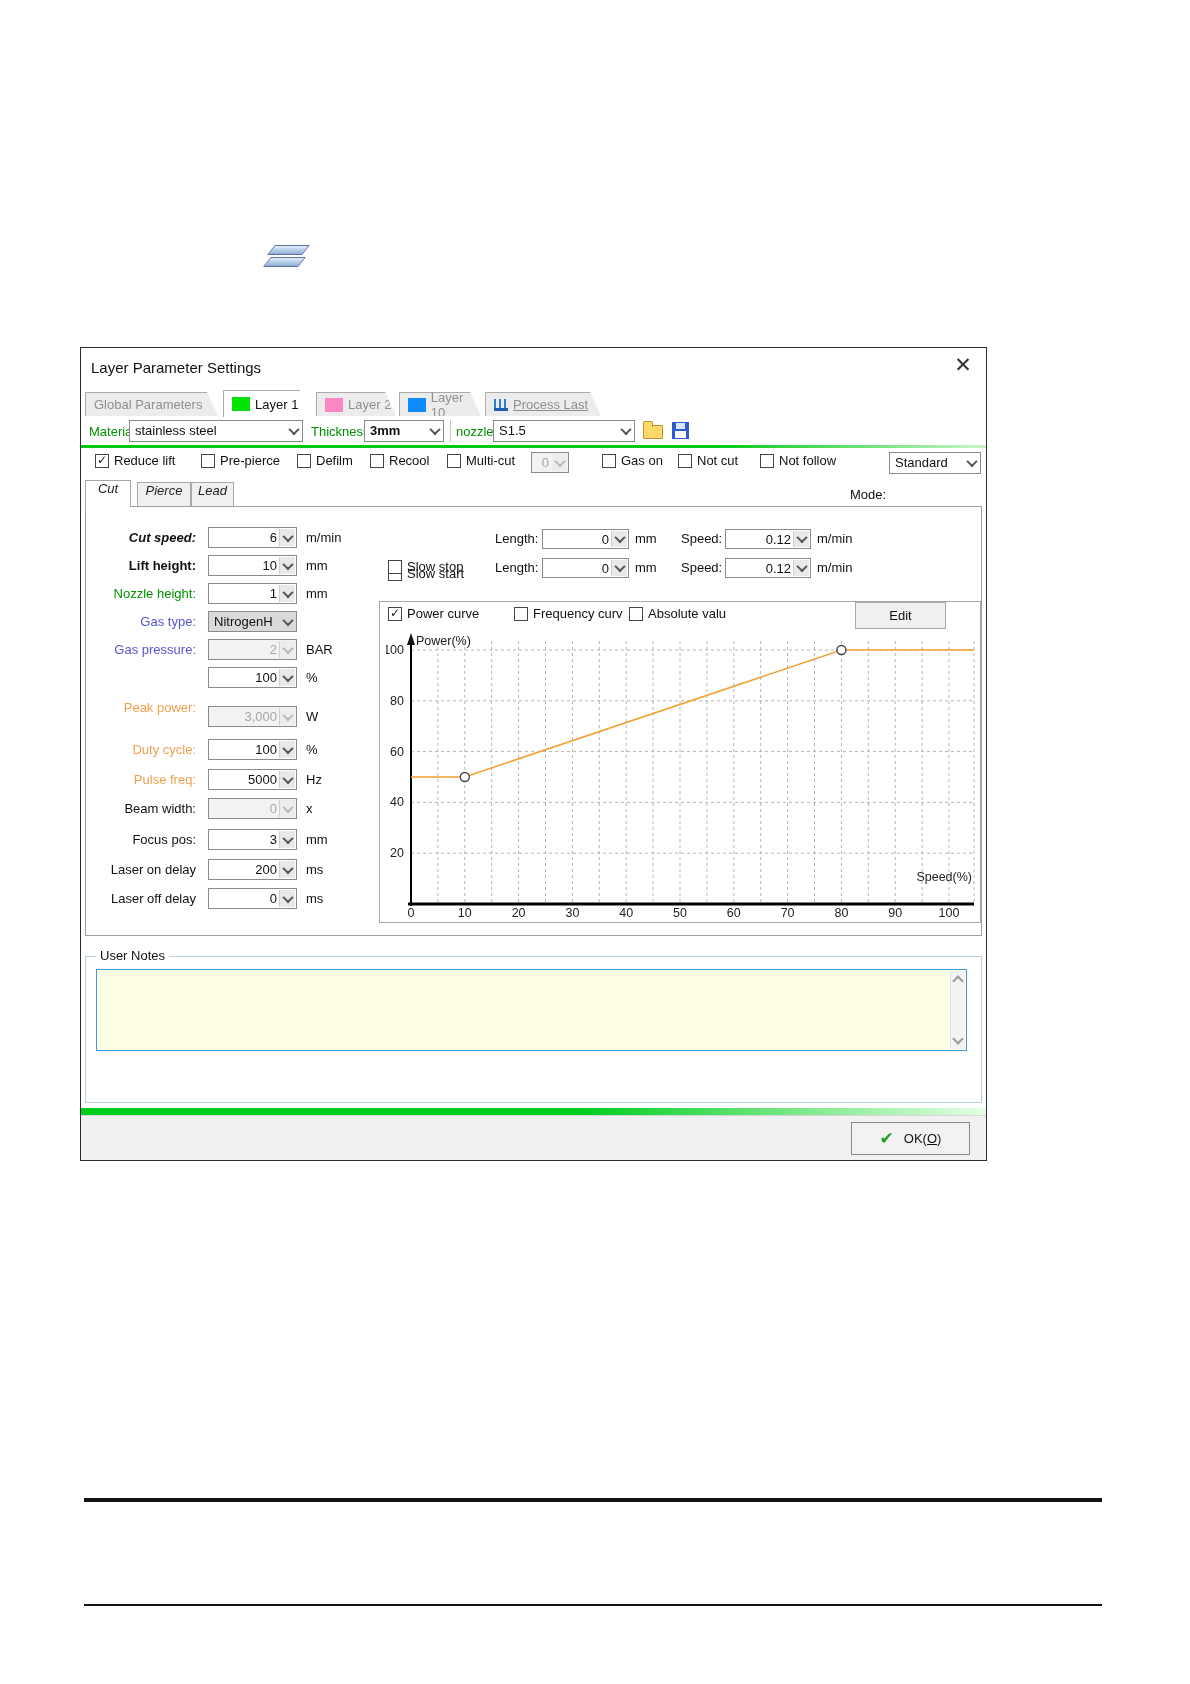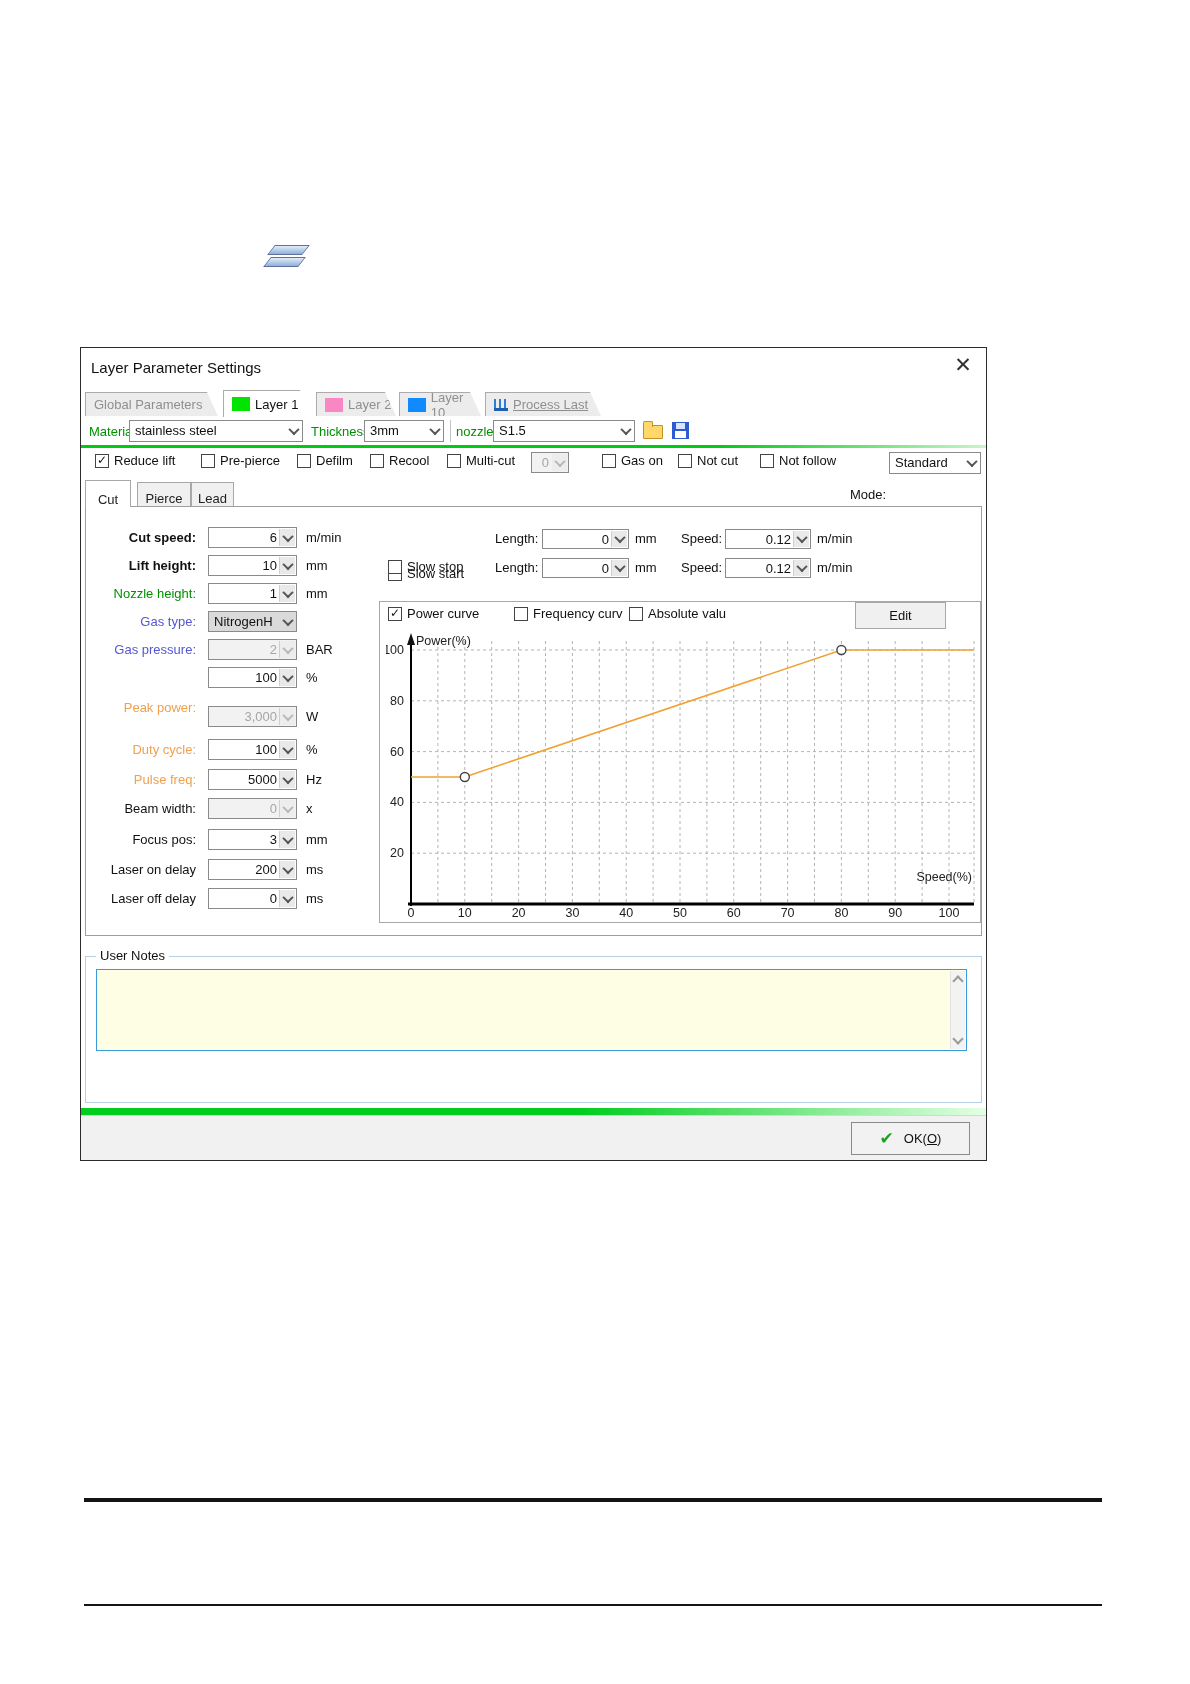--- a/index.html
+++ b/index.html
@@ -46,22 +46,22 @@
 
   
   .cb{position:absolute;display:flex;align-items:center;}
   .cbox{width:14px;height:14px;border:1px solid #444;background:#fff;margin-right:5px;
         box-sizing:border-box;font-size:12px;line-height:11px;text-align:center;font-weight:bold;
         display:inline-block;color:#111;}
   .olabel{position:absolute;}
 
   
   .stab{position:absolute;top:134px;height:24px;background:#f0f0f0;border:1px solid #a8a8a8;
-        border-bottom:none;display:flex;align-items:flex-end;justify-content:center;color:#222;
-        box-sizing:border-box;}
+        border-bottom:none;display:flex;align-items:flex-start;justify-content:center;color:#222;
+        box-sizing:border-box;font-style:italic;}
   .stab.sel{top:132px;height:27px;background:#fff;z-index:3;}
   .panel{position:absolute;left:4px;top:158px;width:897px;height:430px;border:1px solid #9f9f9f;
          box-sizing:border-box;pointer-events:none;}
 
   
   .pl{position:absolute;left:10px;width:105px;text-align:right;}
   .pl.bold{font-weight:bold;}
   .pl.green{color:#009100;}
   .pl.blue{color:#5555d4;}
   .pl.orange{color:#f0a04e;}
@@ -155,21 +155,21 @@
       </div>
 
     <div class="glabel" style="left:8px;">Material</div>
     <div class="combo left" style="left:48px;top:72px;width:174px;height:22px;">
       <span class="val">stainless steel</span>
       <span class="arw">
           <i></i>
         </span>
     </div>
     <div class="glabel" style="left:230px;">Thickness</div>
-    <div class="combo left" style="left:283px;top:72px;width:80px;height:22px;">
+    <div class="combo left" style="left:283px;top:72px;width:80px;height:22px;font-weight:bold;">
       <span class="val">3mm</span>
       <span class="arw">
           <i></i>
         </span>
     </div>
     <div class="vsep"></div>
     <div class="glabel" style="left:375px;">nozzle:</div>
     <div class="combo left" style="left:412px;top:72px;width:142px;height:22px;">
       <span class="val">S1.5</span>
       <span class="arw">
@@ -236,21 +236,21 @@
         <div class="stab" style="left: 56px; width: 54px;">
           <span>Pierce</span>
         </div>
         <div class="stab" style="left: 110px; width: 43px;">
           <span>Lead</span>
         </div>
       </div>
     <div class="panel"></div>
 
     <div id="paramcol">
-        <div class="pl bold" style="top: 182px;">Cut speed:</div>
+        <div class="pl bold" style="top: 182px; font-style: italic;">Cut speed:</div>
         <div class="combo boxed" style="left: 127px; top: 179px; width: 89px; height: 21px;">
           <span class="val">6</span>
           <span class="arw">
             <i></i>
           </span>
         </div>
         <div class="unit" style="top: 182px;">m/min</div>
         <div class="pl bold" style="top: 210px;">Lift height:</div>
         <div class="combo boxed" style="left: 127px; top: 207px; width: 89px; height: 21px;">
           <span class="val">10</span>

